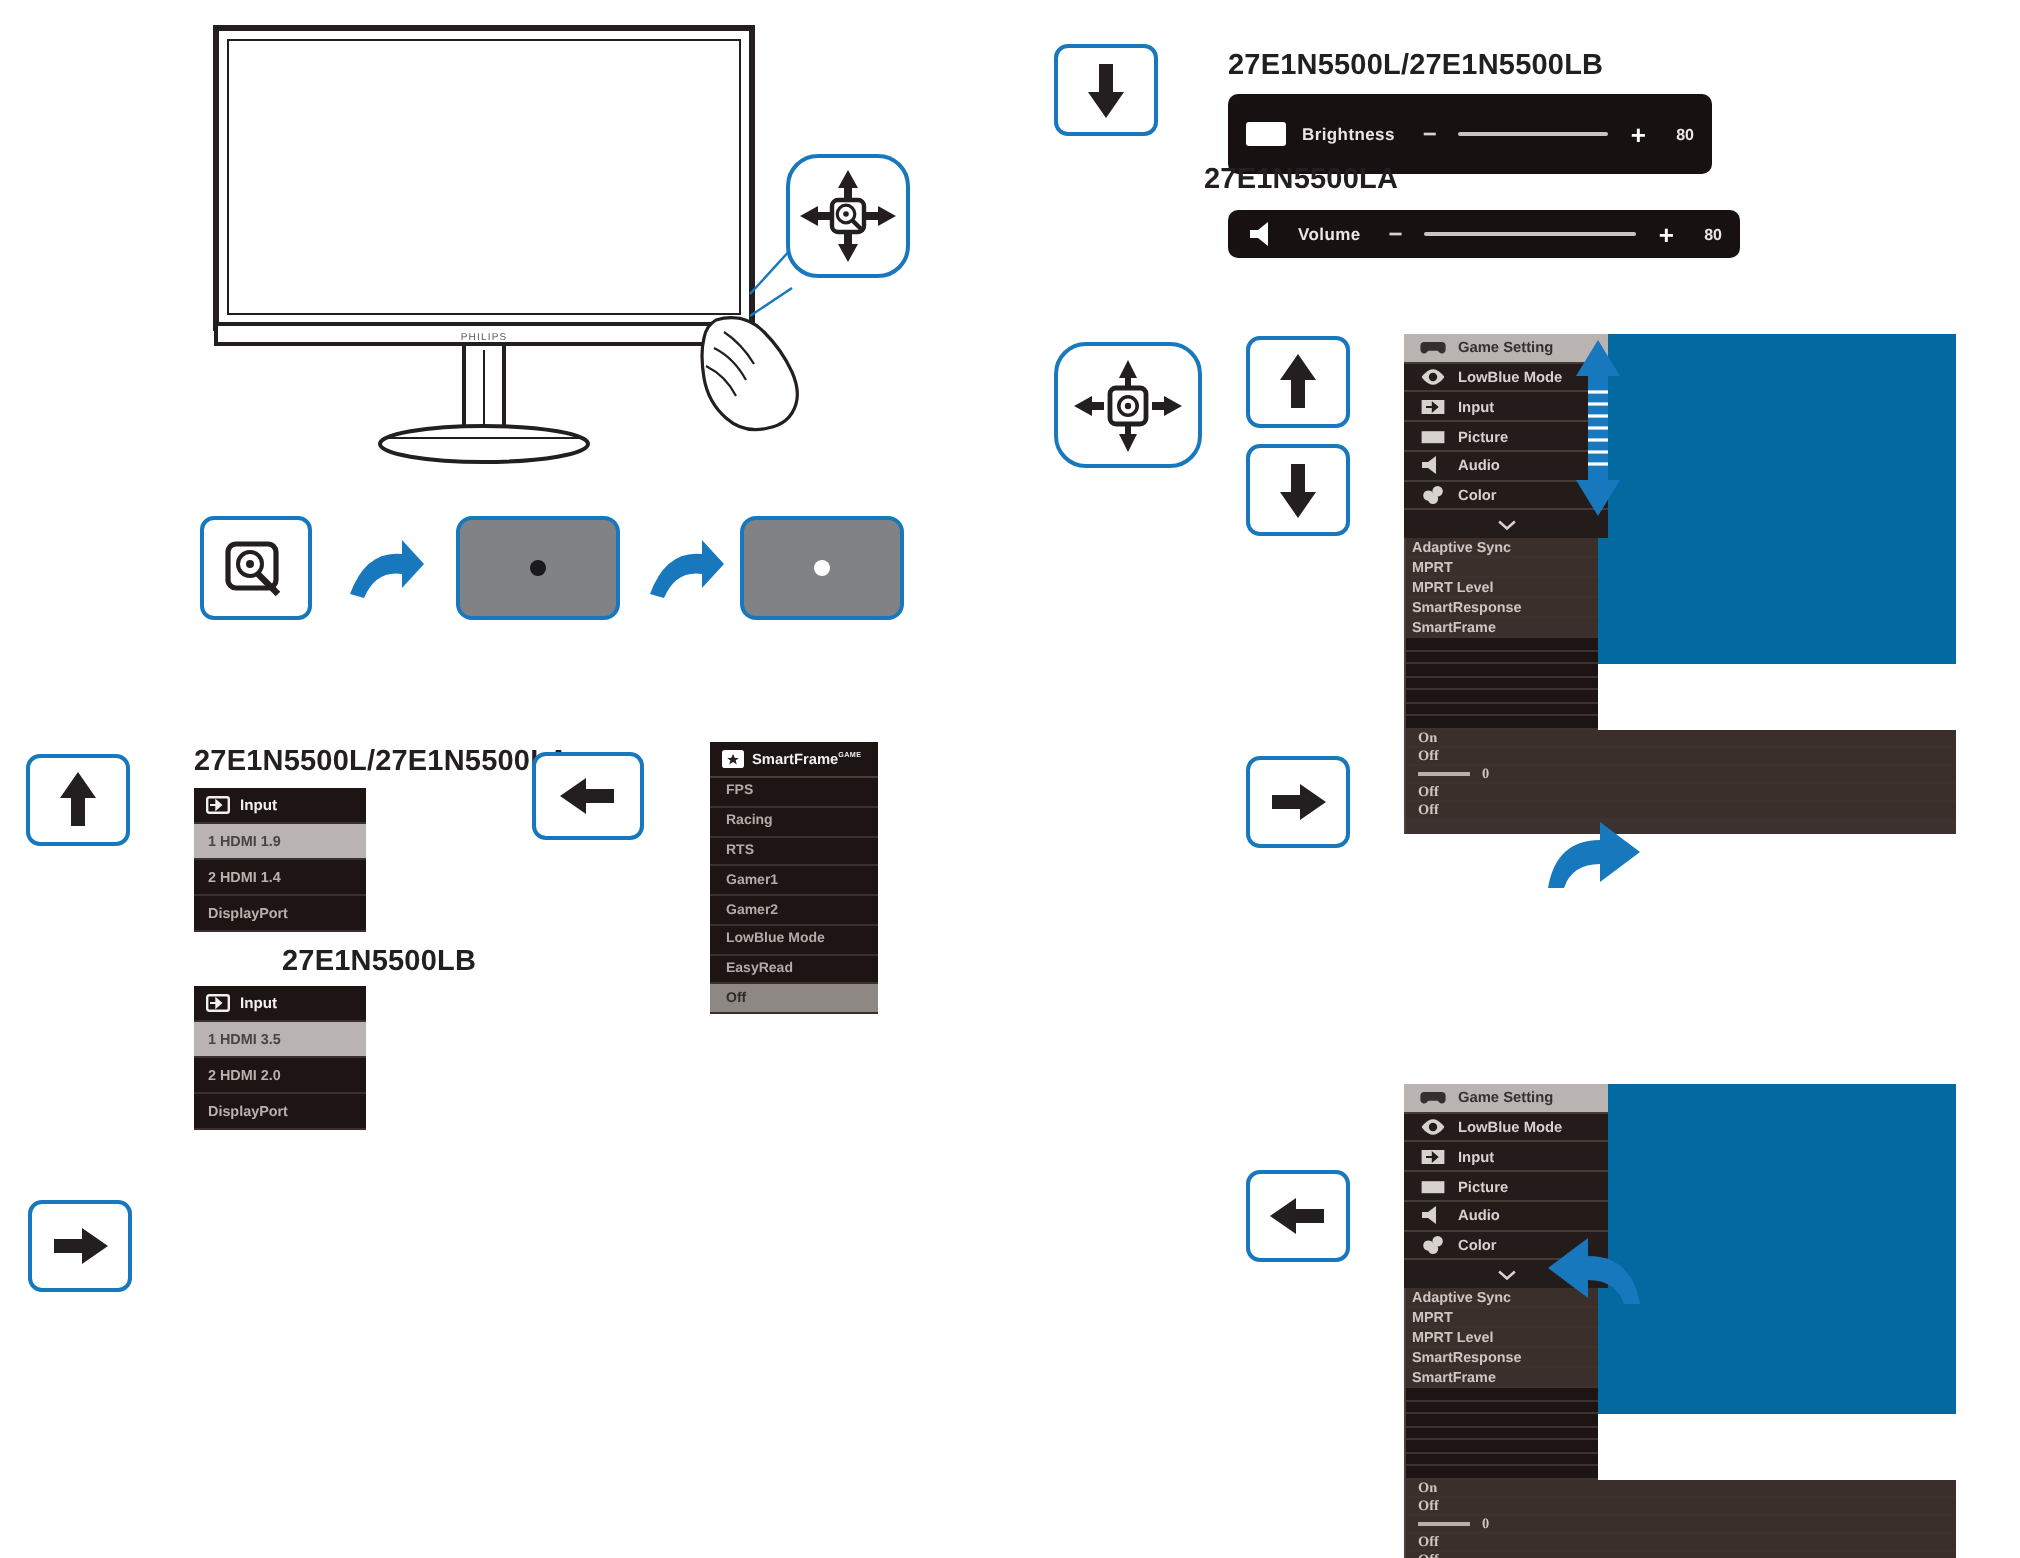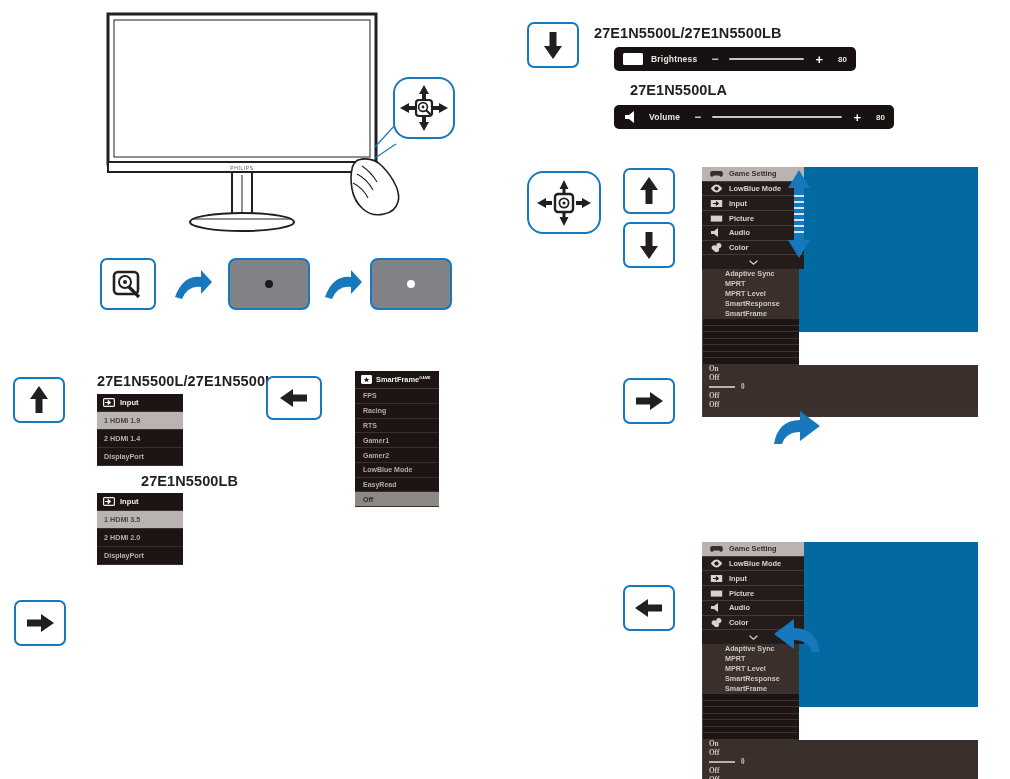--- a/index.html
+++ b/index.html
@@ -113,21 +113,21 @@
   }
   .osd-panel .right{
     flex:1 1 auto;background:#1c1513;
     display:flex;flex-direction:column;border-left:1px solid #4d403c;
   }
   .osd-panel .m-row,.osd-panel .r-row{
     flex:1 1 0;border-bottom:1px solid #3d322f;
     display:flex;align-items:center;
     color:#cdc6c2;font-size:7.2px;font-weight:600;
   }
-  .osd-panel .m-row{padding-left:22px;}
+  .osd-panel .m-row{padding-left:3px;}
   .osd-panel .r-row{padding-left:6px;font-family:Liberation Serif, serif;}
   .osd-panel .m-row.sel,.osd-panel .r-row.sel{background:#3b2f2c;}
   .osd-panel .r-row .mini-track{
     display:inline-block;width:26px;height:1.5px;background:#b7b0ac;
     margin-right:6px;vertical-align:middle;
   }
 
   
   .curve{position:absolute;pointer-events:none;}
 
@@ -215,38 +215,38 @@
 <div class="abs screen-box" style="left:370px;top:258px;width:82px;height:52px;">
   <span class="dot" style="background:#ffffff;"></span>
 </div>
 
 <div class="abs keybox" style="left:527px;top:22px;width:52px;height:46px;">
   <svg width="22" height="30" viewBox="0 0 22 30">
     <path d="M11 29 L2 16 L7.5 16 L7.5 2 L14.5 2 L14.5 16 L20 16 Z" fill="#231f20"></path>
   </svg>
 </div>
 
-<div class="abs model-title" style="left:594px;top:25px;">27E1N5500L/27E1N5500LB</div>
-
-<div class="abs osd-bar" style="left:614px;top:47px;width:242px;height:24px;">
+<div class="abs model-title" style="left:614px;top:25px;">27E1N5500L/27E1N5500LB</div>
+
+<div class="abs osd-bar" style="left:614px;top:47px;width:242px;height:40px;">
   <span class="bar-icon">
     <svg width="20" height="12" viewBox="0 0 20 12">
         <rect x="0" y="0" width="20" height="12" rx="1.5" fill="#ffffff"></rect>
       </svg>
   </span>
   <span class="bar-label">Brightness</span>
   <span class="bar-minus">−</span>
   <span class="bar-track"></span>
   <span class="bar-plus">+</span>
   <span class="bar-value">80</span>
 </div>
 
-<div class="abs model-title" style="left:630px;top:82px;">27E1N5500LA</div>
-
-<div class="abs osd-bar" style="left:614px;top:105px;width:280px;height:24px;">
+<div class="abs model-title" style="left:602px;top:82px;">27E1N5500LA</div>
+
+<div class="abs osd-bar" style="left:614px;top:105px;width:256px;height:24px;">
   <span class="bar-icon">
     <svg width="18" height="14" viewBox="0 0 18 14">
       <path d="M2 5 L6 5 L11 1 L11 13 L6 9 L2 9 Z" fill="#ffffff"></path>
     </svg>
   </span>
   <span class="bar-label">Volume</span>
   <span class="bar-minus">−</span>
   <span class="bar-track"></span>
   <span class="bar-plus">+</span>
   <span class="bar-value">80</span>

